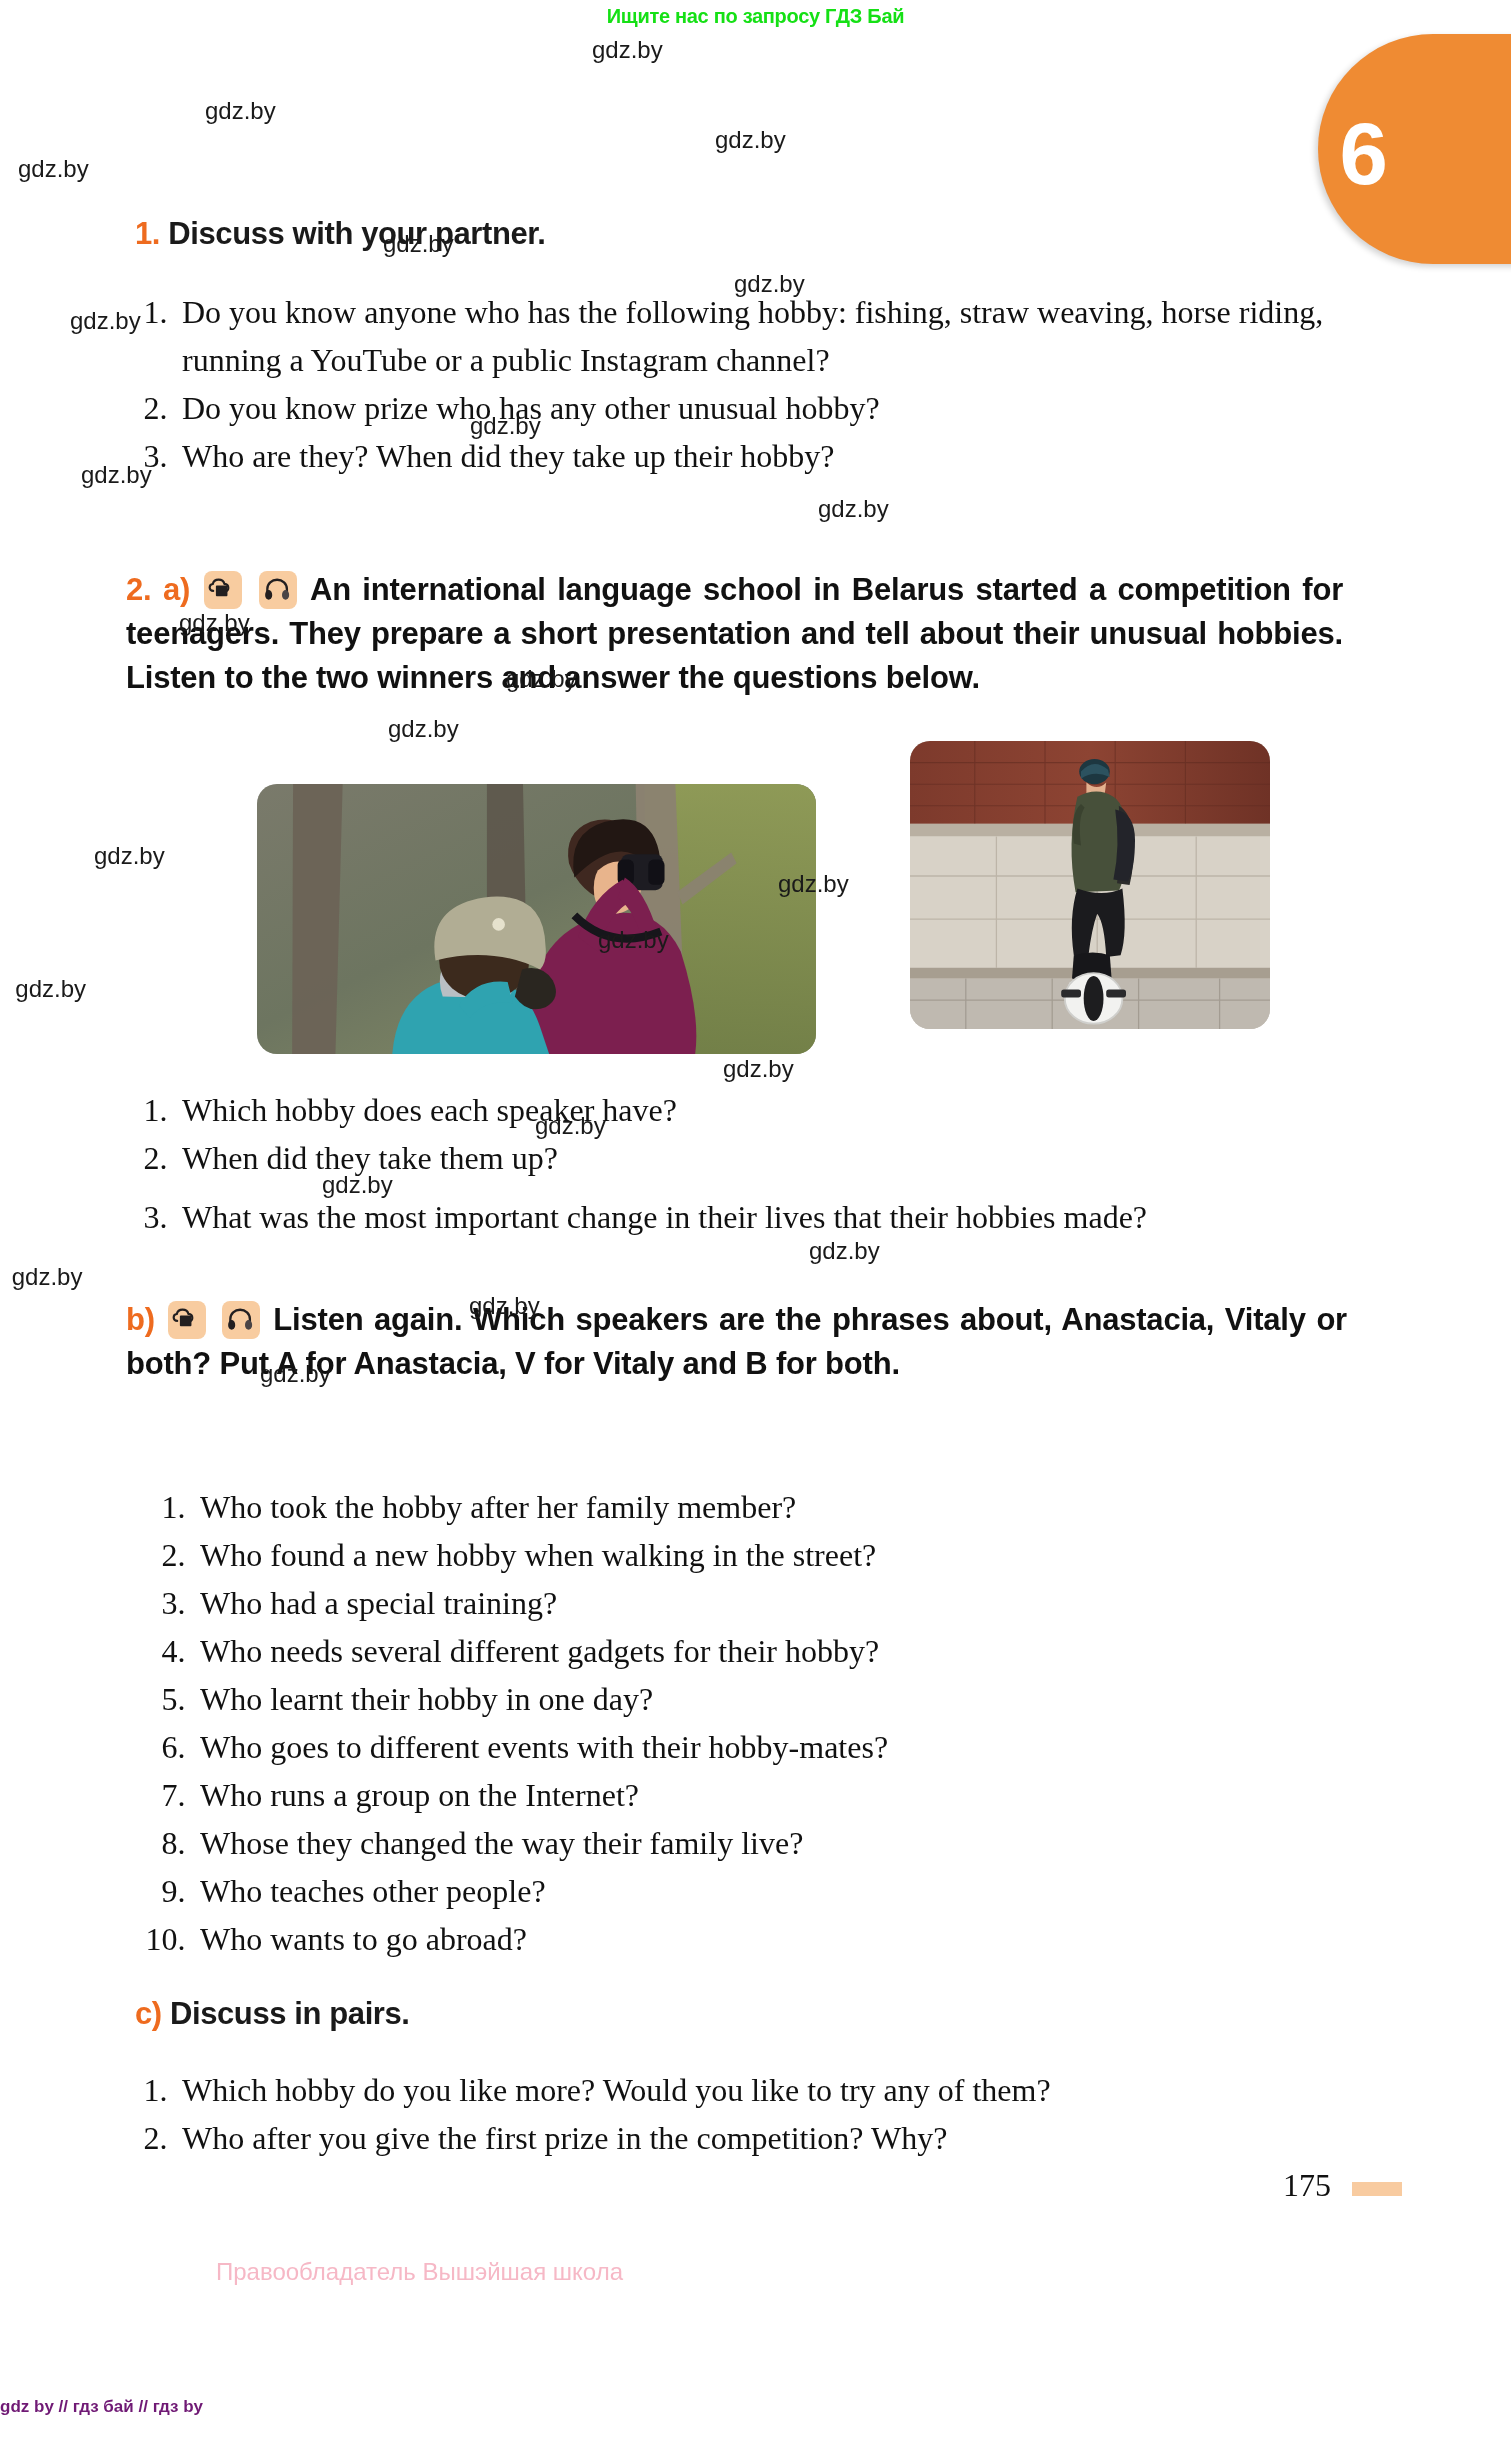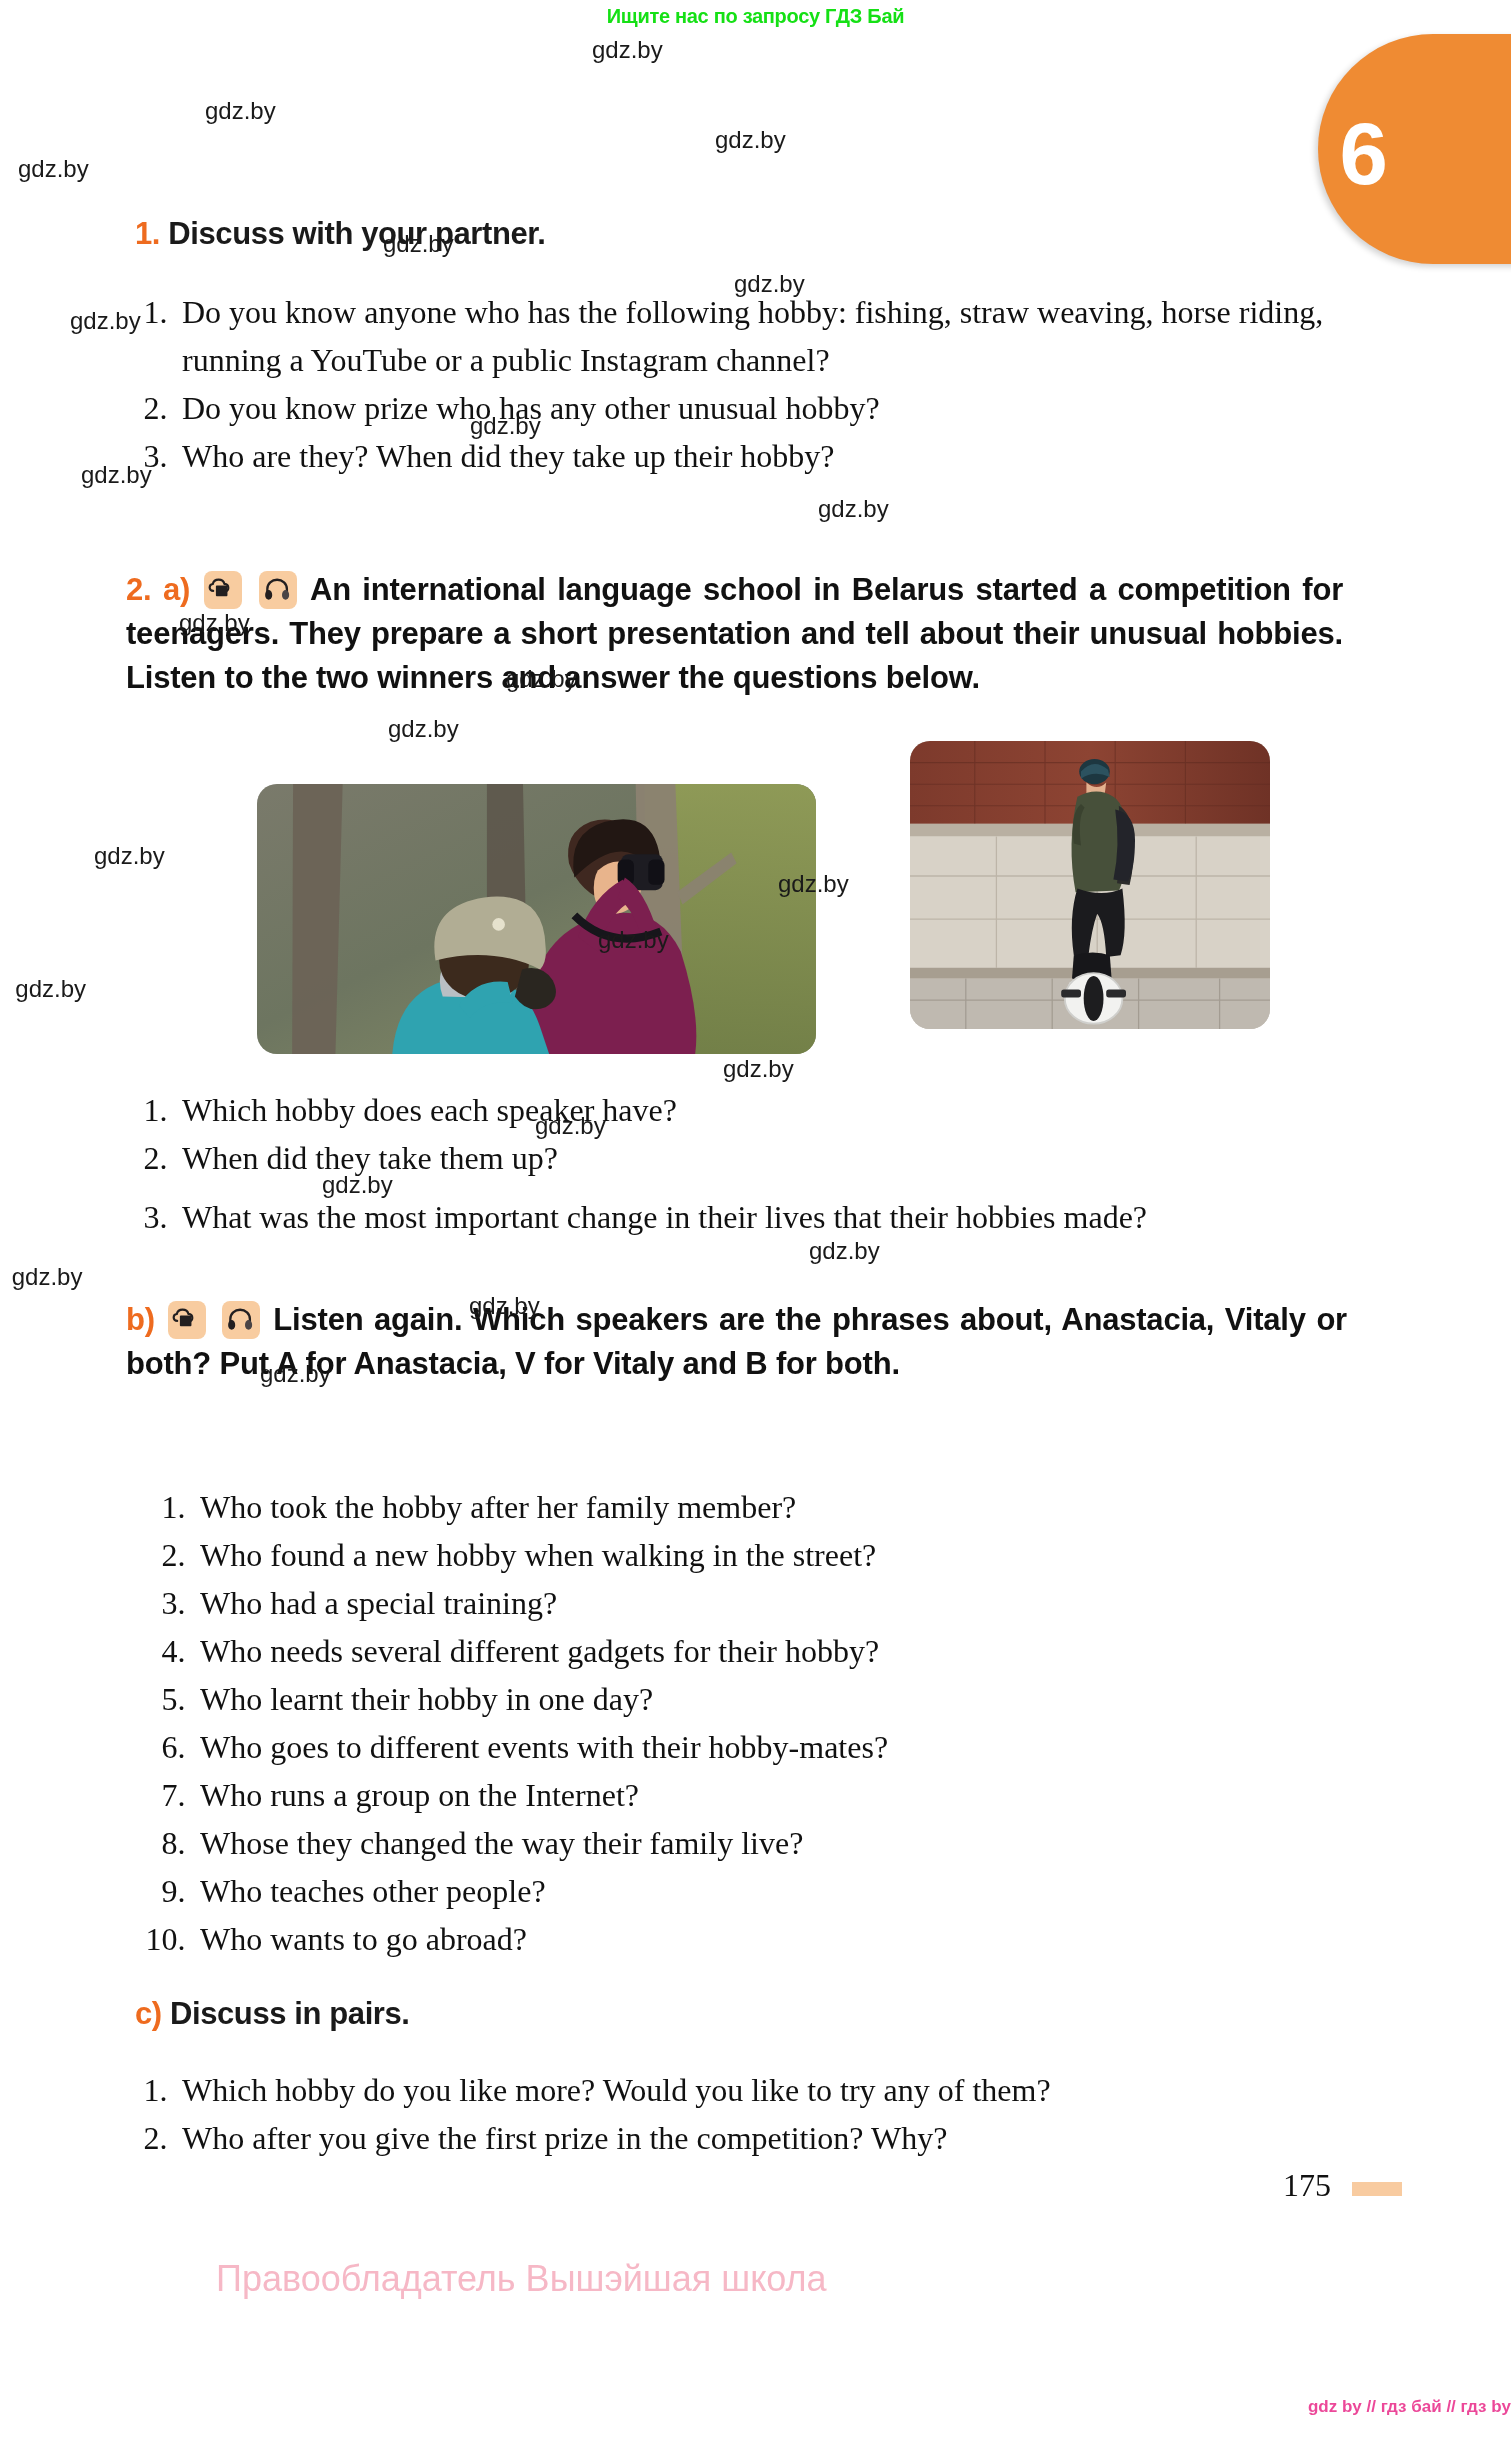--- a/index.html
+++ b/index.html
@@ -149,34 +149,34 @@
   .folio-bar {
     position: absolute;
     width: 50px;
     height: 13.5px;
     background: #f8cba0;
   }
 
   .copy-wm {
     position: absolute;
     font-family: "Liberation Sans", sans-serif;
-    font-size: 36px;
+    font-size: 24px;
     color: #f6b8c6;
     white-space: nowrap;
     z-index: 30;
   }
   .bottom-links {
     position: absolute;
     width: 1511px;
     left: 0;
-    text-align: right;
+    text-align: left;
     font-family: "Liberation Sans", sans-serif;
     font-weight: bold;
     font-size: 17px;
-    color: #ec4899;
+    color: #701a75;
     z-index: 30;
   }
 </style>
 </head>
 <body>
 
 <div class="top-banner">Ищите нас по запросу ГДЗ Бай</div>
 
 <div class="corner-badge">
   <div class="num">6</div>

